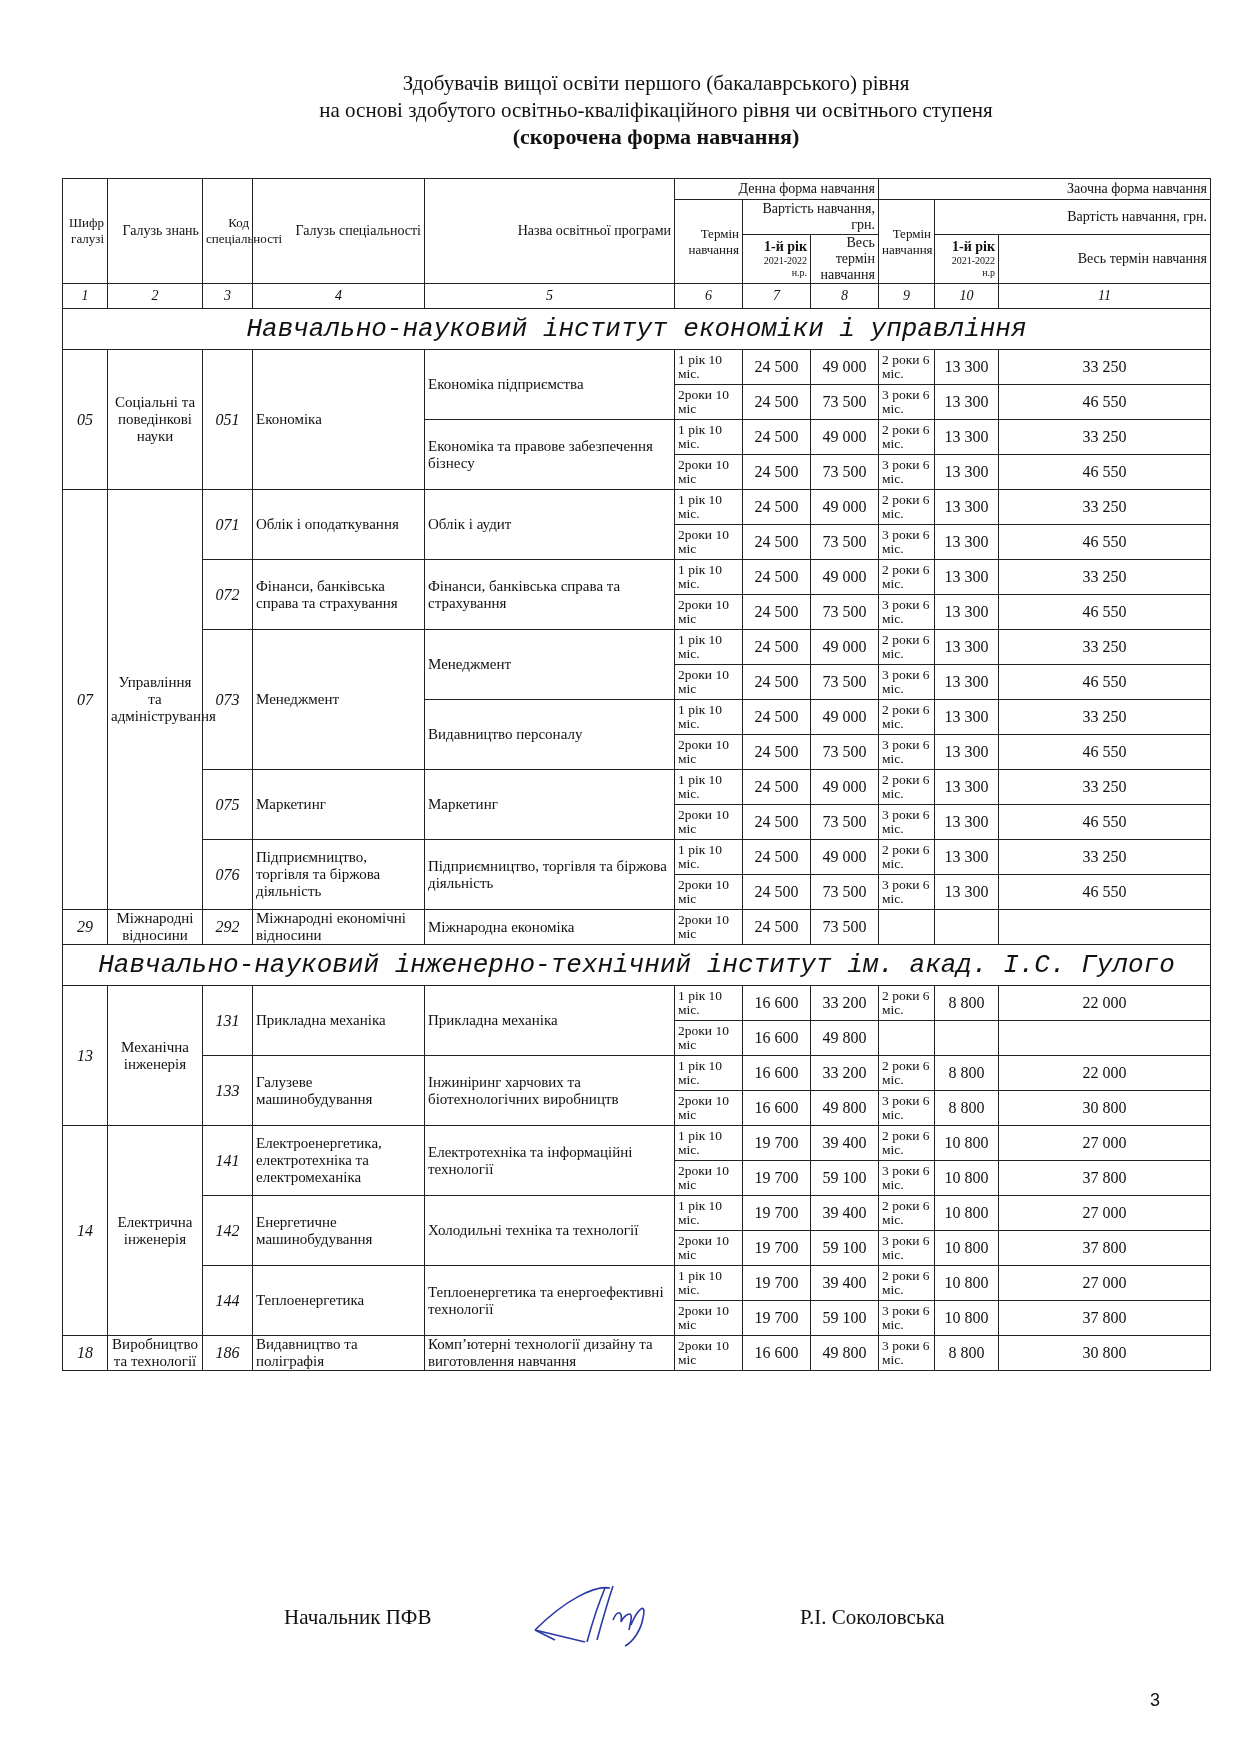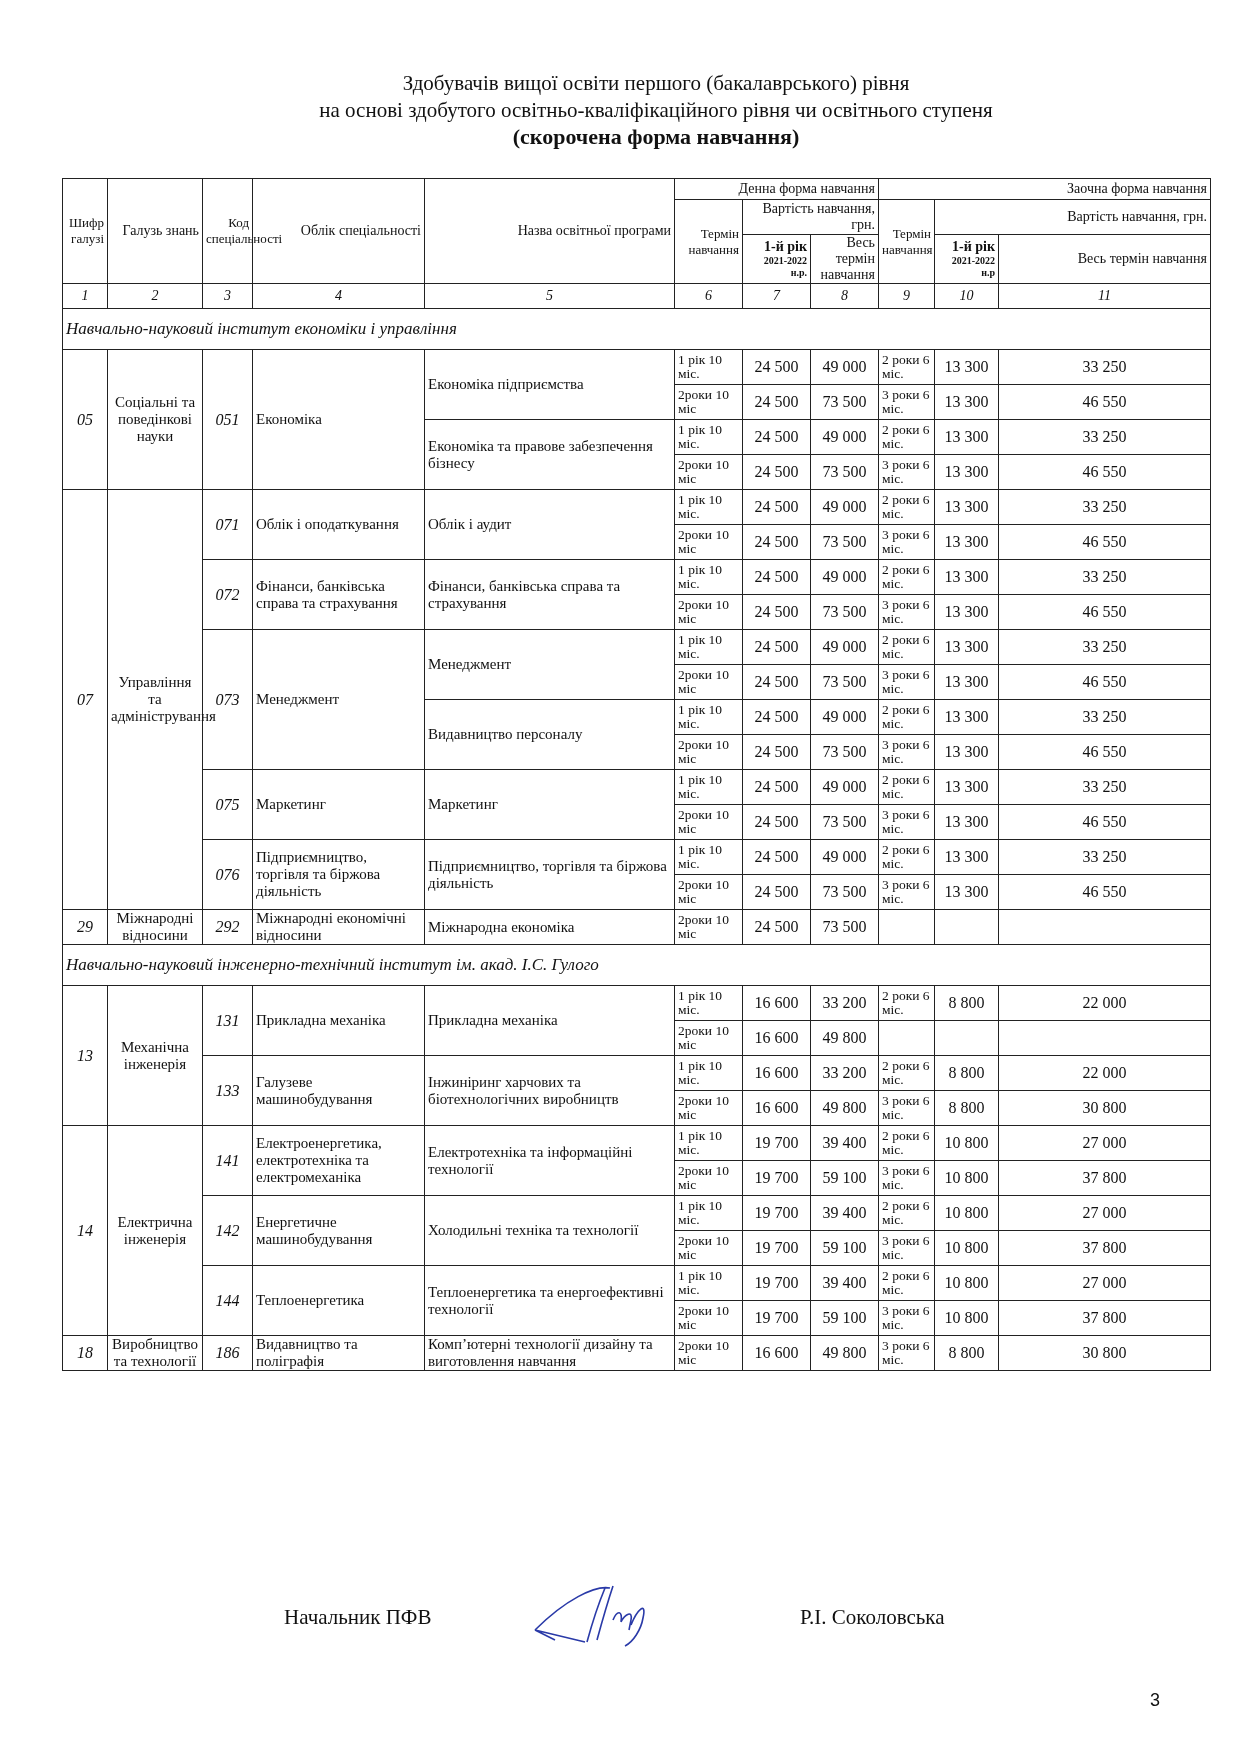--- a/index.html
+++ b/index.html
@@ -6,23 +6,23 @@
   body { width:1240px; height:1755px; position:relative; font-family:"Liberation Serif", serif; color:#111; overflow:hidden; }
   .title { position:absolute; left:0; width:1240px; text-align:center; font-size:21px; line-height:26px;padding-left:36px; }
   .t1 { top:70px; }
   .t2 { top:97px; }
   .t3 { top:124px; font-weight:bold; font-size:22px; }
   table.main { position:absolute; left:62px; top:178px; width:1148px; border-collapse:collapse; table-layout:fixed; }
   table.main td, table.main th { border:1.3px solid #222; padding:0 3px; font-weight:normal; vertical-align:middle; }
   th { font-size:14px; line-height:16px; text-align:right; }
   .hdr-small { font-size:13px; }
   .b { font-weight:bold; }
-  .tiny { font-size:10px; font-weight:bold; line-height:12px; }
+  .tiny { font-size:10px; font-weight:normal; line-height:12px; }
   .nums td { font-style:italic; font-weight:bold; text-align:center; font-size:14px; height:24px; }
-  .inst td { text-align:left; font-weight:bold; font-style:italic; font-size:17px; height:40px; }
+  .inst td { text-align:center; font-weight:bold; font-style:italic; font-size:26px; height:40px;font-family:Liberation Mono, monospace; }
   td.code { font-size:16px; text-align:center;font-style:italic; }
   td.field { font-size:15px; text-align:center; line-height:17px; }
   td.spec { font-size:15px; line-height:17px; }
   td.prog { font-size:15px; line-height:17px; padding-left:8px; }
   td.term { font-size:13.5px; line-height:14px; text-align:left; }
   td.price { font-weight:bold; font-size:16px; text-align:center; }
   td.pricel { font-weight:bold; font-size:16px; text-align:center;margin-left:24px; }
   tr.r td { height:34px; }
   .sig-left { position:absolute; left:284px; top:1605px; font-size:21px; }
   .sig-right { position:absolute; left:800px; top:1605px; font-size:21px; }
@@ -48,21 +48,21 @@
       <col style="width:68px">
     <col style="width:56px">
       <col style="width:64px">
       <col style="width:212px">
   </colgroup>
   <thead>
     <tr>
       <th rowspan="3" class="hdr-small">Шифр галузі</th>
       <th rowspan="3">Галузь знань</th>
       <th rowspan="3" class="hdr-small">Код спеціальності</th>
-      <th rowspan="3">Облік спеціальності</th>
+      <th rowspan="3">Галузь спеціальності</th>
       <th rowspan="3">Назва освітньої програми</th>
       <th colspan="3" style="height:20px">Денна форма навчання</th>
       <th colspan="3">Заочна форма навчання</th>
     </tr>
     <tr>
       <th rowspan="2" class="hdr-small">Термін навчання</th>
       <th colspan="2" style="height:34px">Вартість навчання, грн.</th>
       <th rowspan="2" class="hdr-small">Термін навчання</th>
       <th colspan="2">Вартість навчання, грн.</th>
     </tr>

